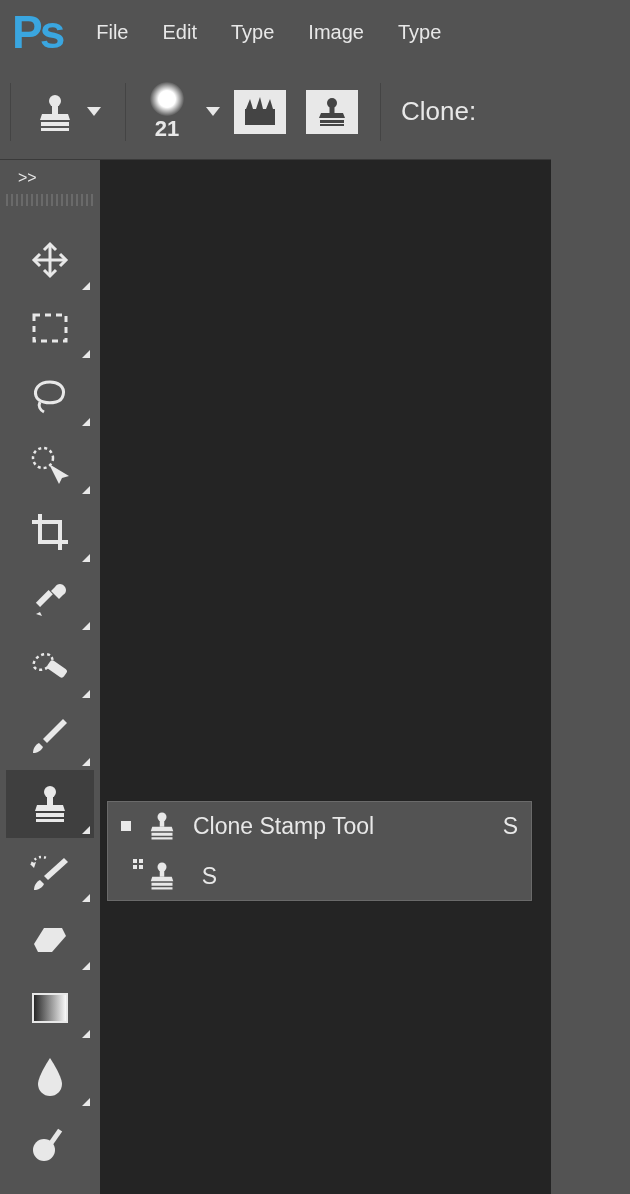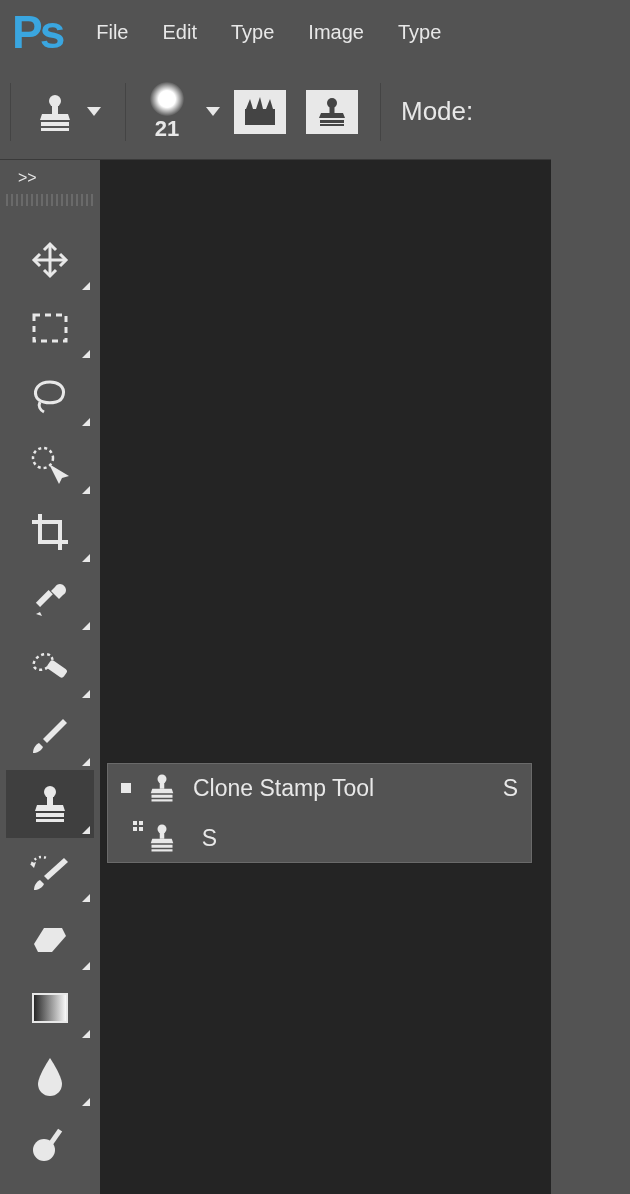--- a/index.html
+++ b/index.html
@@ -93,21 +93,21 @@
         <g fill="#444">
             <ellipse cx="19" cy="8" rx="5" ry="5"></ellipse>
             <rect x="16.5" y="10" width="5" height="8"></rect>
             <path d="M8 18 h22 l2 5 h-26 z"></path>
             <rect x="7" y="25" width="24" height="3"></rect>
             <rect x="7" y="29" width="24" height="2"></rect>
           </g>
       </svg>
     </div>
     <div class="opt-divider"></div>
-    <div class="mode-label">Mode:</div>
+    <div class="mode-label">Clone:</div>
   </div>
 
   <div class="body-row">
 
     <div class="tools-column">
       <div class="expand-btn">&gt;&gt;</div>
       <div class="grip"></div>
       <div class="tools-list">
 
         <div class="tool-btn">
@@ -247,21 +247,21 @@
           </svg>
         </div>
 
       </div>
     </div>
 
     <div class="canvas"></div>
 
   </div>
 
-  <div class="flyout" style="top:762px; left:106px;">
+  <div class="flyout" style="top:800px; left:106px;">
     <div class="flyout-item">
       <span class="fi-mark"></span>
       <span class="fi-icon">
         <svg width="30" height="30" viewBox="0 0 40 40">
             <g fill="#e8e8e8">
               <ellipse cx="20" cy="8" rx="6" ry="6"></ellipse>
               <rect x="17" y="11" width="6" height="10"></rect>
               <path d="M7 21 h26 l2 6 h-30 z"></path>
               <rect x="6" y="29" width="28" height="4"></rect>
               <rect x="6" y="35" width="28" height="3"></rect>

